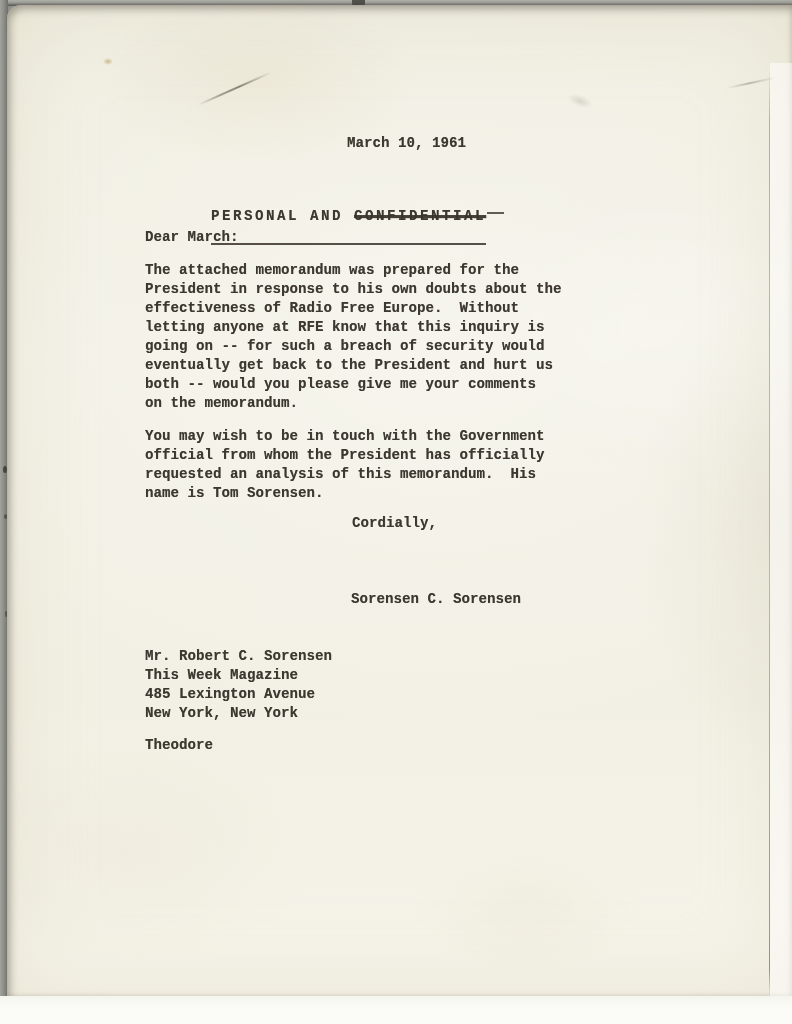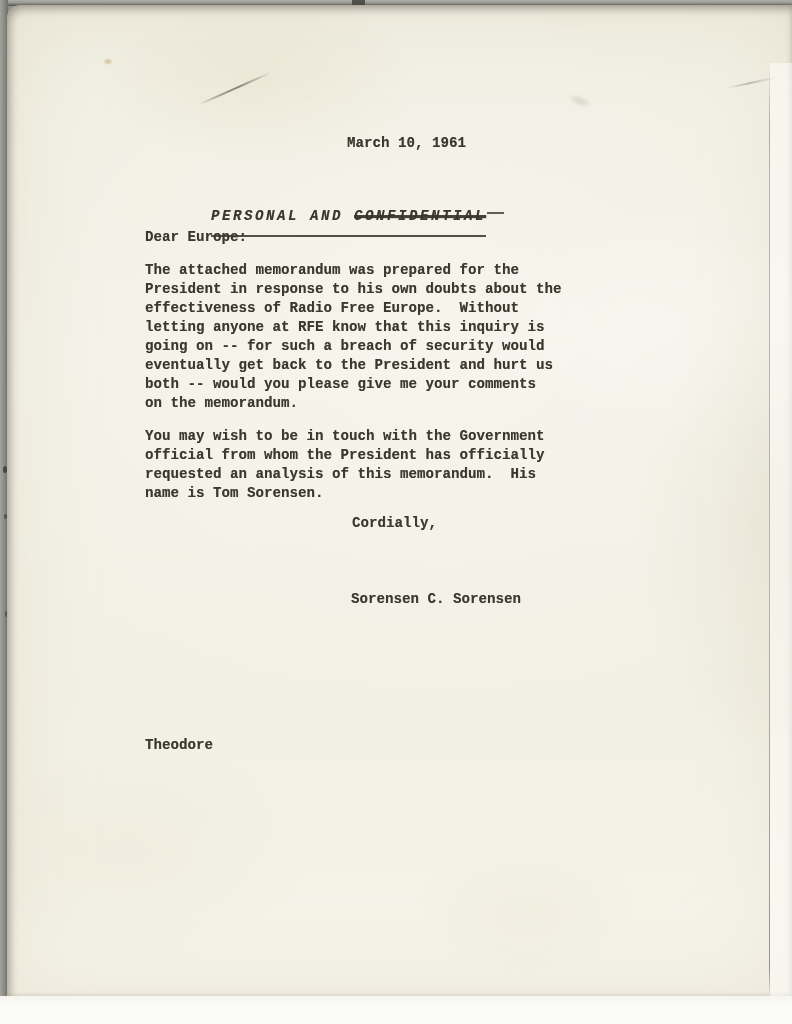--- a/index.html
+++ b/index.html
@@ -106,22 +106,21 @@
     letter-spacing: 0.1px;
     white-space: pre-wrap;
     text-shadow: 0.3px 0.3px 0.6px rgba(58,52,44,0.55);
     margin-left: 42px;
   }
   .date-line       { left: 305px; top: 134px; }
   .heading         { left: 103px; top: 188px; letter-spacing: 2.6px; }
   .heading .underlined {
     display: inline-block;
     border-bottom: 2.5px solid rgba(56,50,42,0.85);
-    padding-bottom: 9px;
-    font-style: italic;
+    padding-bottom: 17px;
   }
   .heading .struck {
     text-decoration: line-through;
     text-decoration-thickness: 2.5px;
     text-decoration-color: rgba(56,50,42,0.85);
   }
   .heading .strike-tail {
     display: inline-block; width: 17px; height: 2.5px;
     background: rgba(56,50,42,0.78);
     vertical-align: 6px; margin-left: 1px;
@@ -157,37 +156,41 @@
   </div>
 
   <div class="letter">
 
     <div class="typed date-line">March 10, 1961</div>
 
     <div class="typed heading">
       <span class="underlined"><span>PERSONAL AND </span><span class="struck">CONFIDENTIAL</span></span><span class="strike-tail"></span>
     </div>
 
-    <div class="typed salutation">Dear Europe:</div>
+    <div class="typed salutation">Dear March:</div>
 
     <div class="typed para-2">You may wish to be in touch with the Government
 official from whom the President has officially
 requested an analysis of this memorandum.  His
 name is Tom Sorensen.</div>
 
     <div class="typed para-1">The attached memorandum was prepared for the
 President in response to his own doubts about the
 effectiveness of Radio Free Europe.  Without
 letting anyone at RFE know that this inquiry is
 going on -- for such a breach of security would
 eventually get back to the President and hurt us
 both -- would you please give me your comments
 on the memorandum.</div>
 
     <div class="typed closing">Cordially,</div>
 
     <div class="typed signature-name">Sorensen C. Sorensen</div>
 
+    <div class="typed address-block">Mr. Robert C. Sorensen
+This Week Magazine
+485 Lexington Avenue
+New York, New York</div>
 
     <div class="typed enclosure">Theodore</div>
 
   </div>
 </div>
 
 </body></html>

